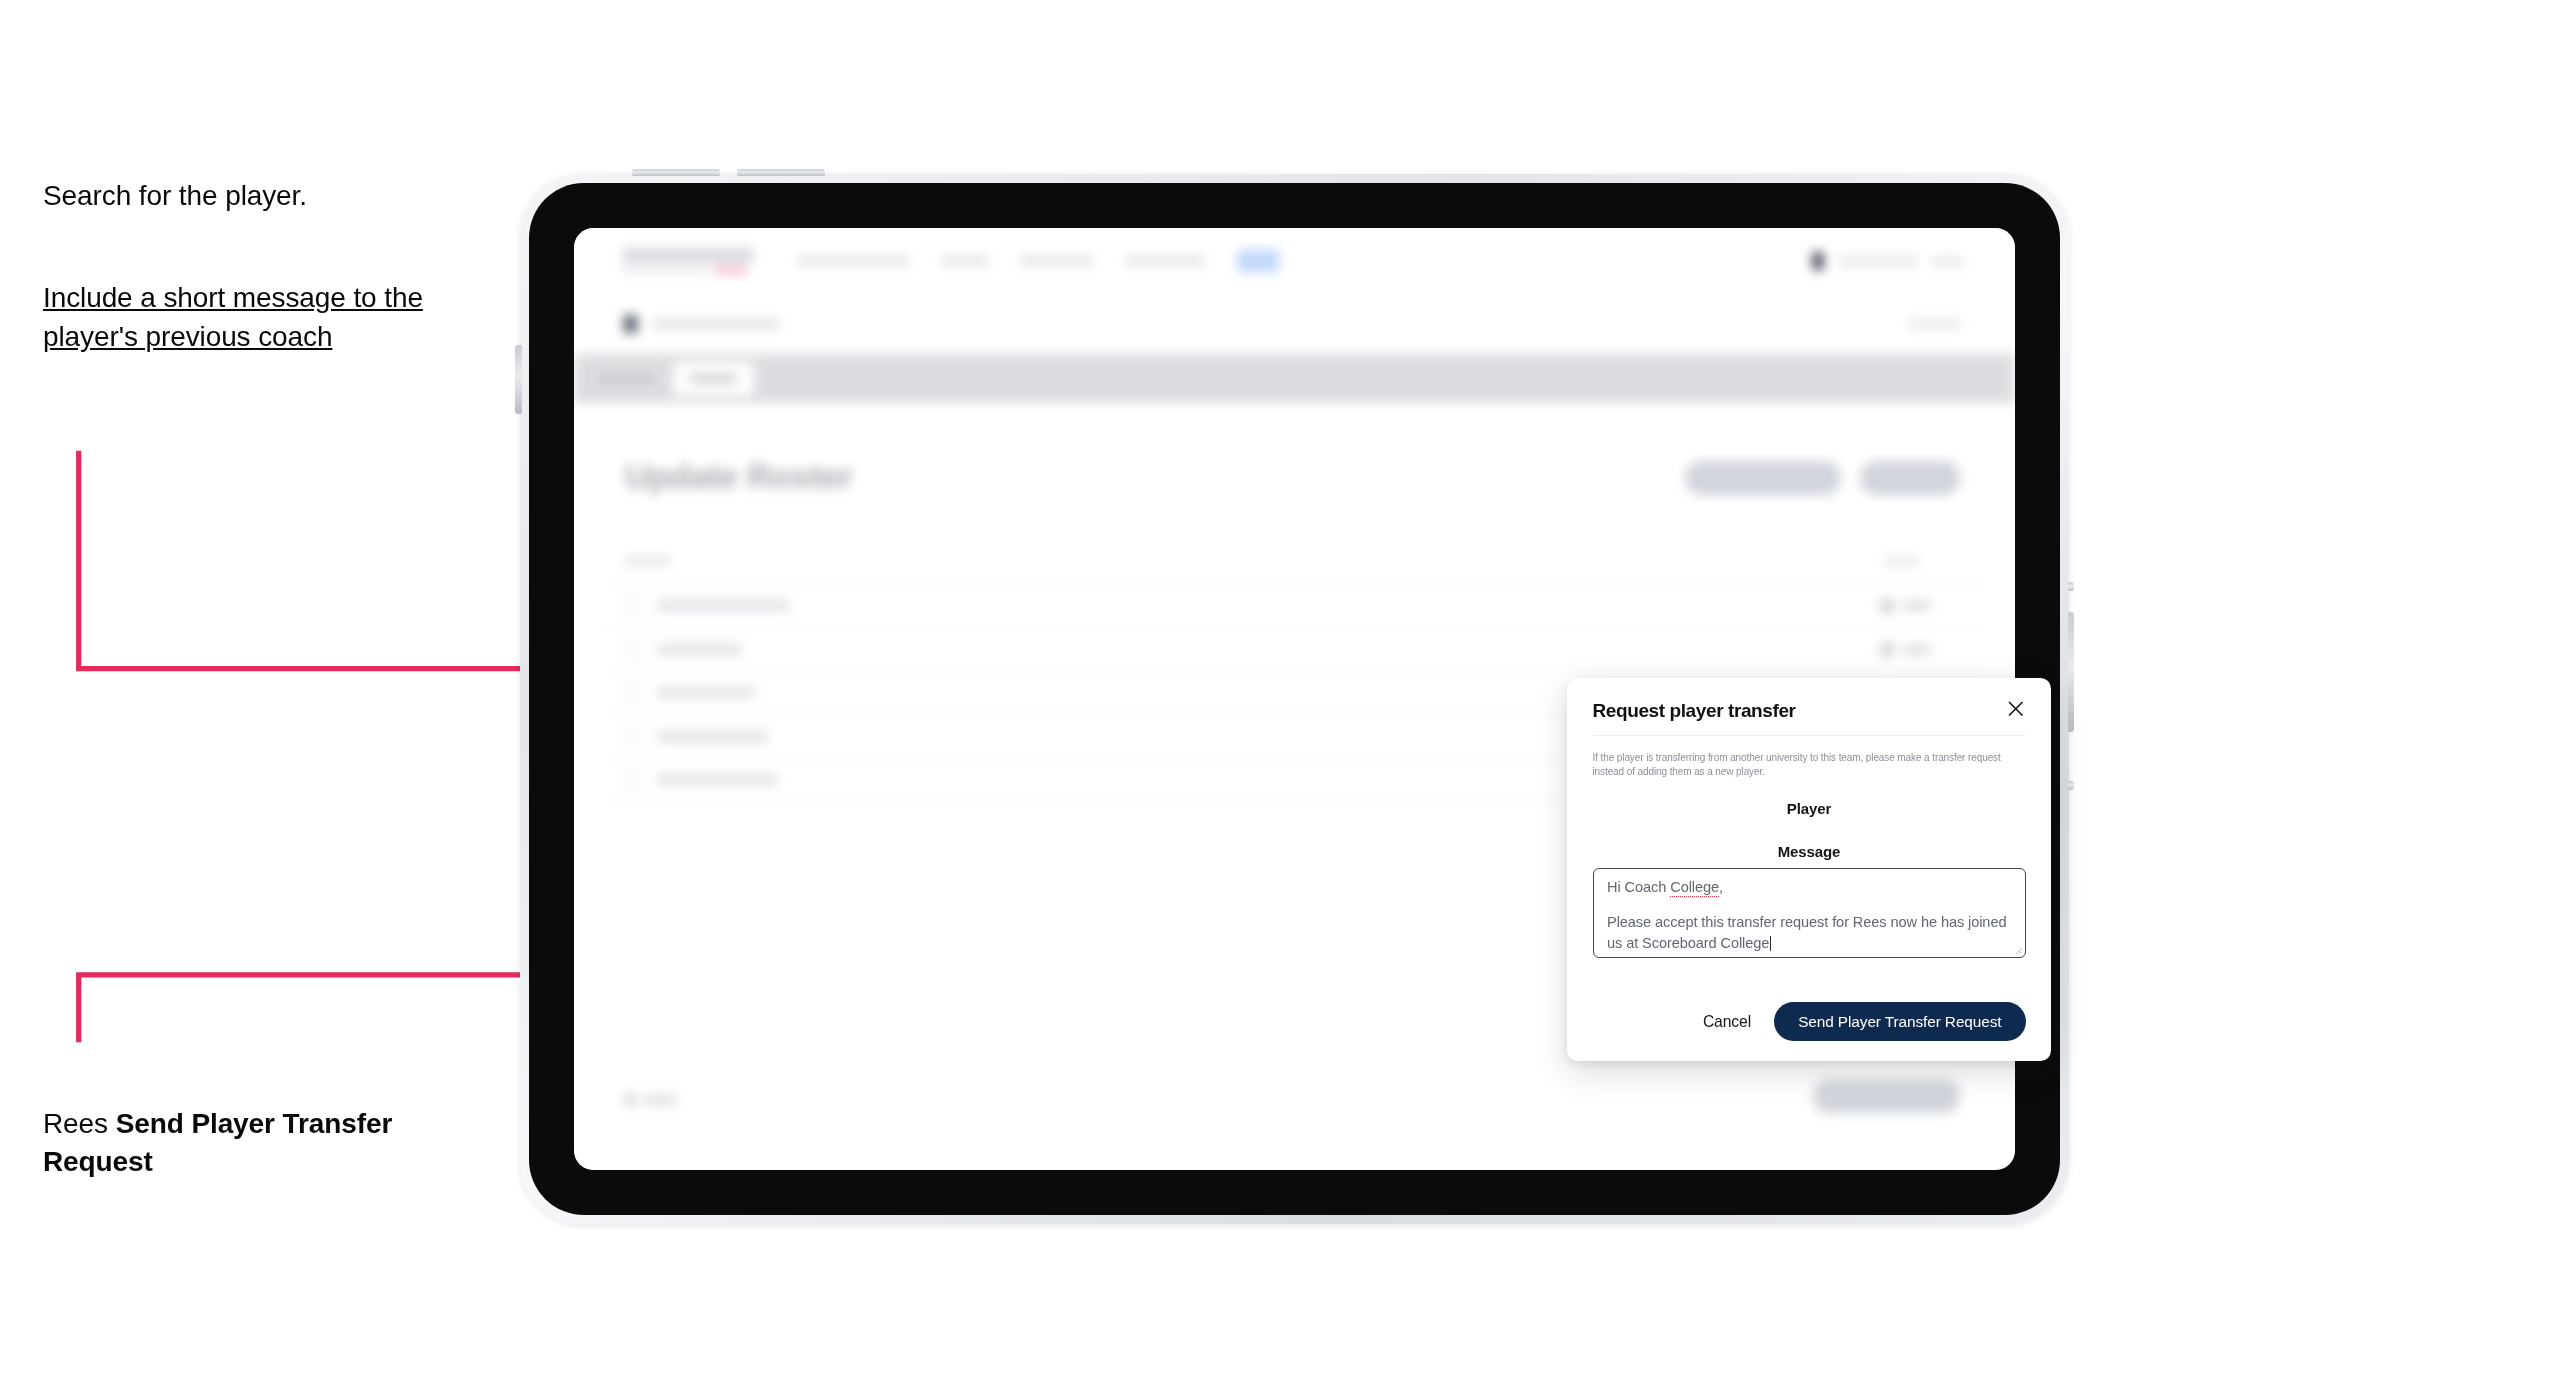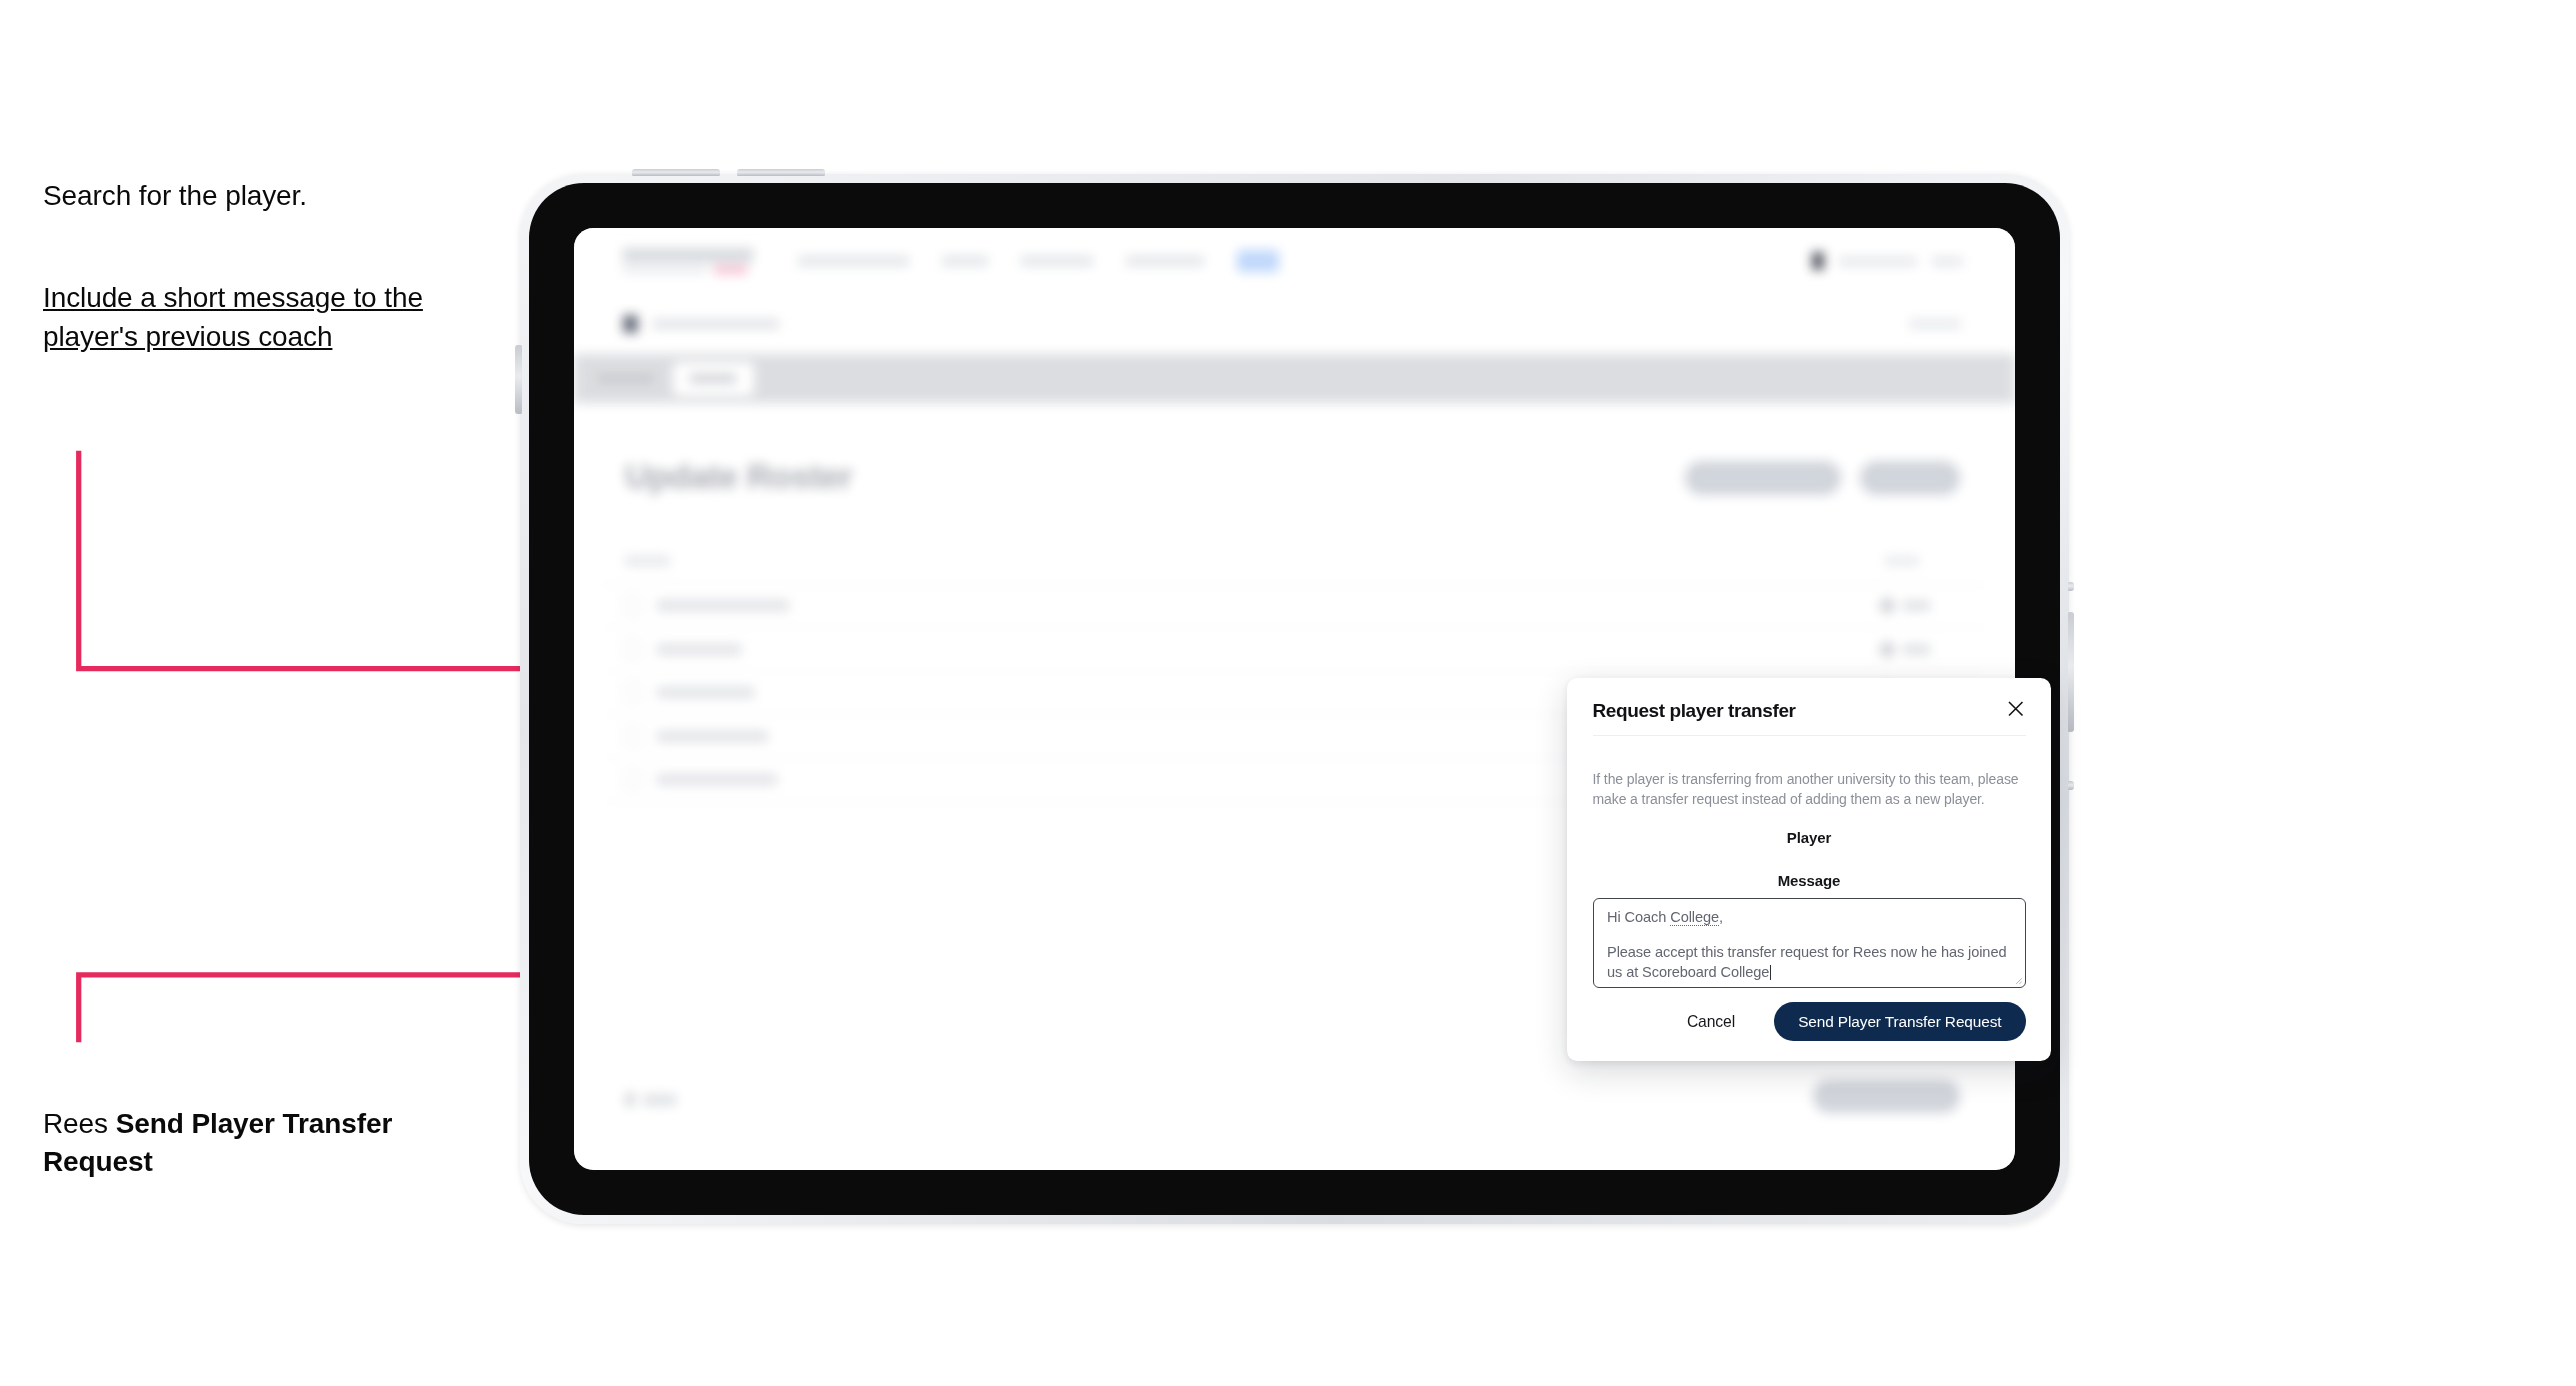--- a/index.html
+++ b/index.html
@@ -265,23 +265,23 @@
   }
   .modal-divider {
     margin: 13.5px 25.5px 0 25.5px;
     height: 0.7px;
     background: #eceef0;
   }
   .modal-body {
     padding: 0 25.5px;
   }
   .modal-desc {
-    margin-top: 33px;
+    margin-top: 15px;
     color: #8b8f98;
-    font-size: 14px;
+    font-size: 10px;
     line-height: 1.47;
     letter-spacing: -0.1px;
   }
   .field-label {
     margin-top: 19.5px;
     font-size: 15px;
     font-weight: 700;
     color: #131519;
     letter-spacing: -0.1px;
     text-align: center;
@@ -339,21 +339,21 @@
     position: absolute;
     right: 2.2px; bottom: 2.2px;
     width: 9.7px; height: 9.7px;
   }
   .modal-actions {
     position: absolute;
     right: 25.5px;
     bottom: 20px;
     display: flex;
     align-items: center;
-    gap: 36px;
+    gap: 20px;
   }
   .cancel-btn {
     font-size: 15.7px;
     color: #14161a;
     letter-spacing: -0.1px;
     cursor: pointer;
     background: none;
     border: none;
     font-family: "Liberation Sans", sans-serif;
     padding: 4.5px 3px;

